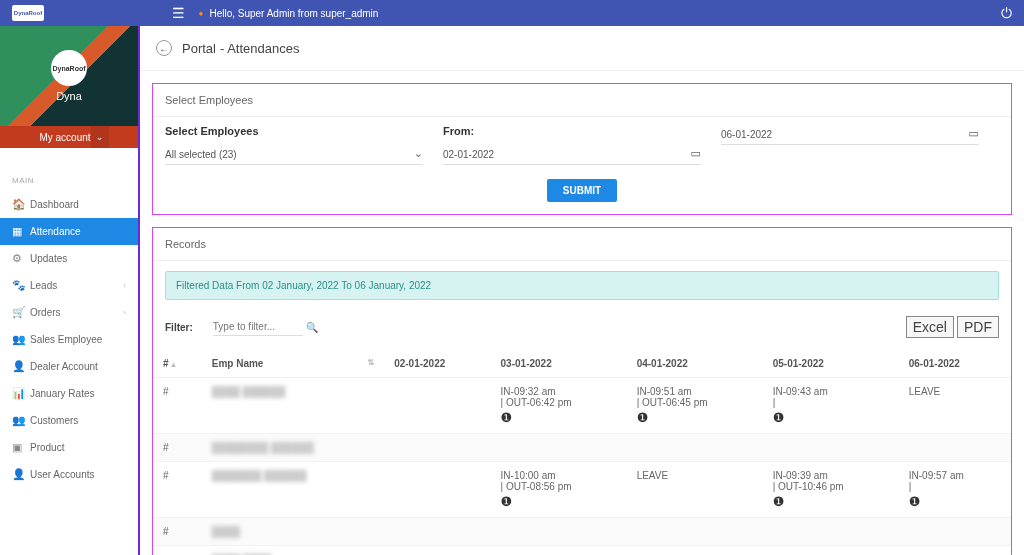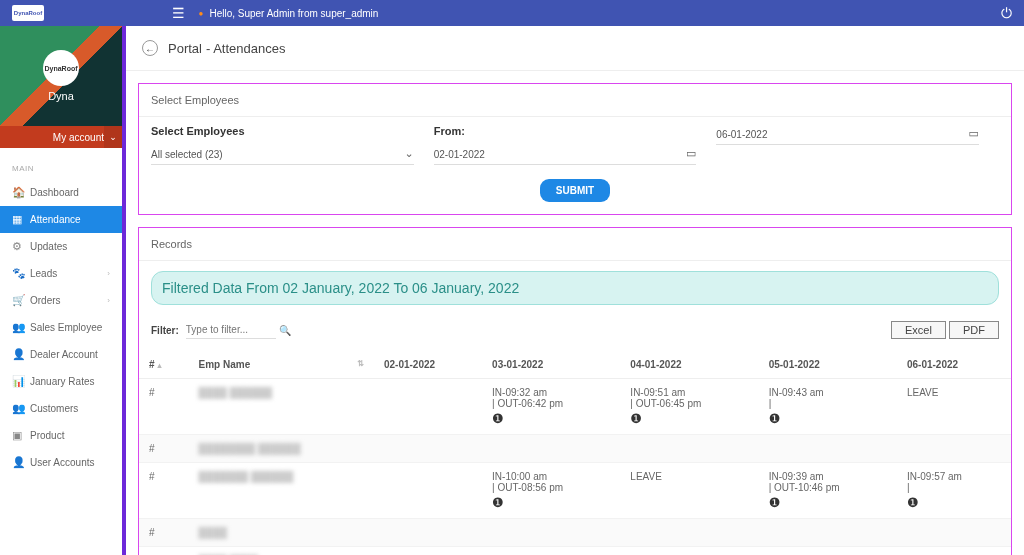--- a/index.html
+++ b/index.html
@@ -4,54 +4,54 @@
 <style>
 *{box-sizing:border-box;margin:0;padding:0;font-family:Arial,Helvetica,sans-serif}
 body{background:#f4f4f4;color:#555;font-size:11px;width:1024px;height:555px;overflow:hidden}
 .topbar{height:26px;background:#4054b2;display:flex;align-items:center;color:#fff;padding:0 12px;font-size:10px}
 .topbar .logo-box{width:32px;height:16px;background:#fff;border-radius:2px;margin-right:8px;display:flex;align-items:center;justify-content:center;color:#4054b2;font-size:6px;font-weight:bold}
 .topbar .menu-icon{margin-right:14px;margin-left:120px;font-size:14px;cursor:pointer}
 .topbar .dot{color:#ff8c1a;margin-right:6px;font-size:8px}
 .topbar .spacer{flex:1}
 .topbar .power{font-size:14px;cursor:pointer}
 .layout{display:flex;height:529px}
-.sidebar{width:126px;background:#fff;border-right:4px solid #6d28d9;display:flex;flex-direction:column}
+.sidebar{width:140px;background:#fff;border-right:2px solid #6d28d9;display:flex;flex-direction:column}
 .brand-area{height:100px;background:linear-gradient(135deg,#2f8f5d 0%,#2f8f5d 45%,#d85a2a 45%,#d85a2a 55%,#133 55% );display:flex;flex-direction:column;align-items:center;justify-content:center;color:#fff;position:relative}
 .brand-logo{width:36px;height:36px;background:#fff;border-radius:50%;display:flex;align-items:center;justify-content:center;font-size:7px;color:#333;font-weight:bold;margin-bottom:4px}
 .brand-name{font-size:11px}
-.account-row{background:#c23b1e;color:#fff;height:22px;display:flex;align-items:center;padding:0 10px;font-size:10px;justify-content:flex-end;cursor:pointer}
+.account-row{background:#c23b1e;color:#fff;height:22px;display:flex;align-items:center;padding:0 10px;font-size:10px;justify-content:center;cursor:pointer}
 .account-row .chev{background:#b0351b;width:18px;height:22px;margin-right:-10px;display:flex;align-items:center;justify-content:center;font-size:9px}
-.nav-section{padding:10px 0;font-size:10px}
+.nav-section{padding:22px 0;font-size:10px}
 .nav-title{color:#aaa;font-size:8px;padding:6px 12px;letter-spacing:.5px}
 .nav-item{display:flex;align-items:center;padding:7px 12px;color:#666;cursor:pointer;position:relative}
 .nav-item .ico{width:18px;font-size:11px;color:#888}
 .nav-item.active{background:#1e88e5;color:#fff}
 .nav-item.active .ico{color:#fff}
 .nav-item .arrow{margin-left:auto;font-size:8px;color:#bbb}
 .main{flex:1;overflow:auto;background:#fff}
 .page-head{display:flex;align-items:center;padding:14px 16px;border-bottom:1px solid #eee;font-size:13px;color:#444}
 .page-head .back{border:1px solid #999;border-radius:50%;width:16px;height:16px;display:flex;align-items:center;justify-content:center;margin-right:10px;font-size:10px;cursor:pointer}
 .page-head .strong{font-weight:normal;margin-right:4px}
 .panel{margin:12px;border:1px solid #d946ef;background:#fff}
 .panel-title{padding:10px 12px;border-bottom:1px solid #eee;font-size:11px;color:#666}
 .filter-row{display:flex;padding:8px 12px 4px;gap:0}
 .filter-col{flex:1;padding-right:20px}
 .filter-label{font-size:11px;color:#333;font-weight:bold;margin-bottom:8px;display:block}
 .filter-input{width:100%;border:none;border-bottom:1px solid #ddd;padding:4px 0;font-size:10px;color:#555;background:transparent}
 .input-wrap{position:relative}
 .input-icon{position:absolute;right:0;top:2px;color:#666;font-size:11px}
 .submit-row{text-align:center;padding:10px 0 12px}
-.btn-submit{background:#1e88e5;color:#fff;border:none;padding:6px 16px;font-size:10px;border-radius:9px;cursor:pointer;font-weight:bold}
-.alert{margin:10px 12px;background:#d7f3f1;border:1px solid #9fe0db;color:#2a8f88;padding:8px 10px;font-size:14px;border-radius:12px}
+.btn-submit{background:#1e88e5;color:#fff;border:none;padding:6px 16px;font-size:10px;border-radius:2px;cursor:pointer;font-weight:bold}
+.alert{margin:10px 12px;background:#d7f3f1;border:1px solid #9fe0db;color:#2a8f88;padding:8px 10px;font-size:10px;border-radius:2px}
 .records-head{display:flex;align-items:center;padding:6px 12px}
-.filter-label2{font-weight:bold;font-size:10px;color:#444;margin-right:7px}
+.filter-label2{font-weight:bold;font-size:10px;color:#444;margin-right:20px}
 .filter-box{border:none;border-bottom:1px solid #ddd;padding:3px 0;font-size:10px;width:90px}
 .search-ico{color:#999;margin-left:4px;font-size:10px}
 .export-btns{margin-left:auto}
-.ebtn{border:1px solid #888;background:#f7f7f7;padding:2px 13px;font-size:11px;cursor:pointer;color:#444}
+.ebtn{border:1px solid #888;background:#f7f7f7;padding:2px 6px;font-size:14px;cursor:pointer;color:#444}
 .table{width:100%;border-collapse:collapse;font-size:10px;margin-top:6px}
 .table th{text-align:left;padding:8px 10px;border-bottom:1px solid #eee;color:#555;font-weight:bold;background:#fff}
 .table td{padding:8px 10px;border-bottom:1px solid #f2f2f2;color:#666;vertical-align:top}
 .table tr.alt td{background:#fafafa}
 .blurred{color:#ccc;filter:blur(2px)}
 .cell-info{color:#333;font-size:13px;display:inline-block;margin-top:2px}
 .sort{color:#bbb;font-size:8px;margin-left:3px}
 </style>
 </head>
 <body>

